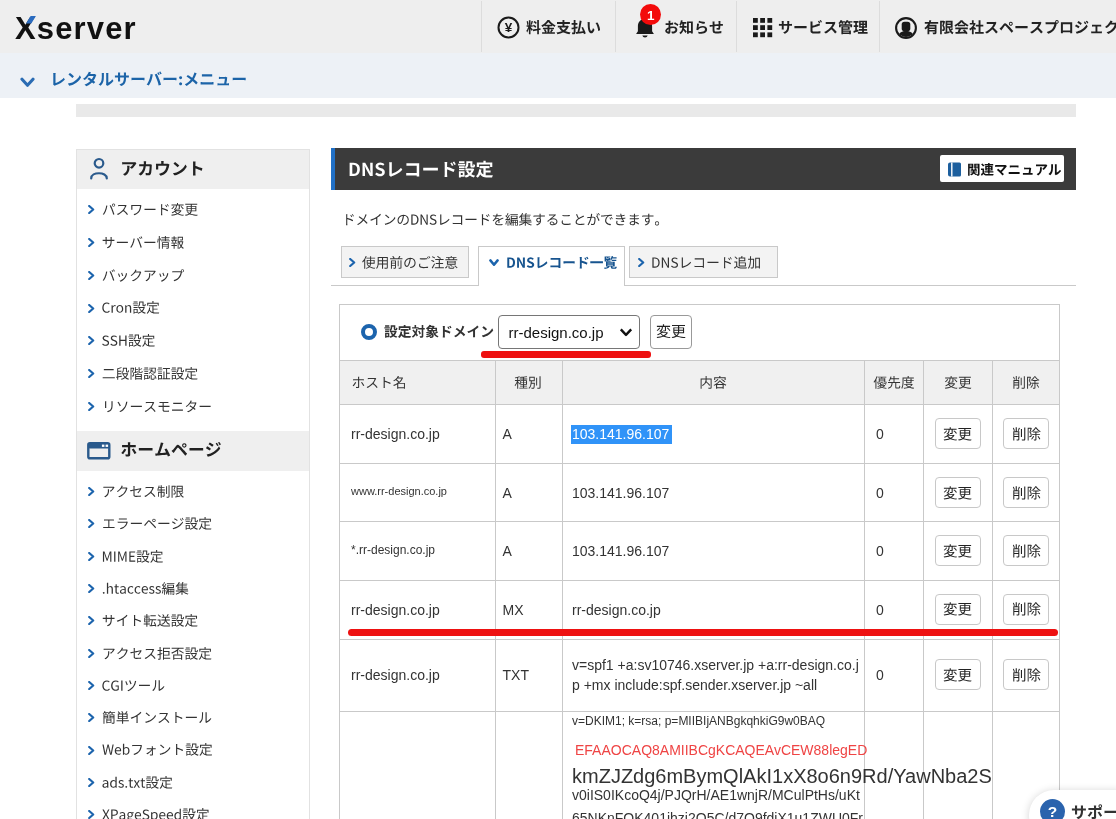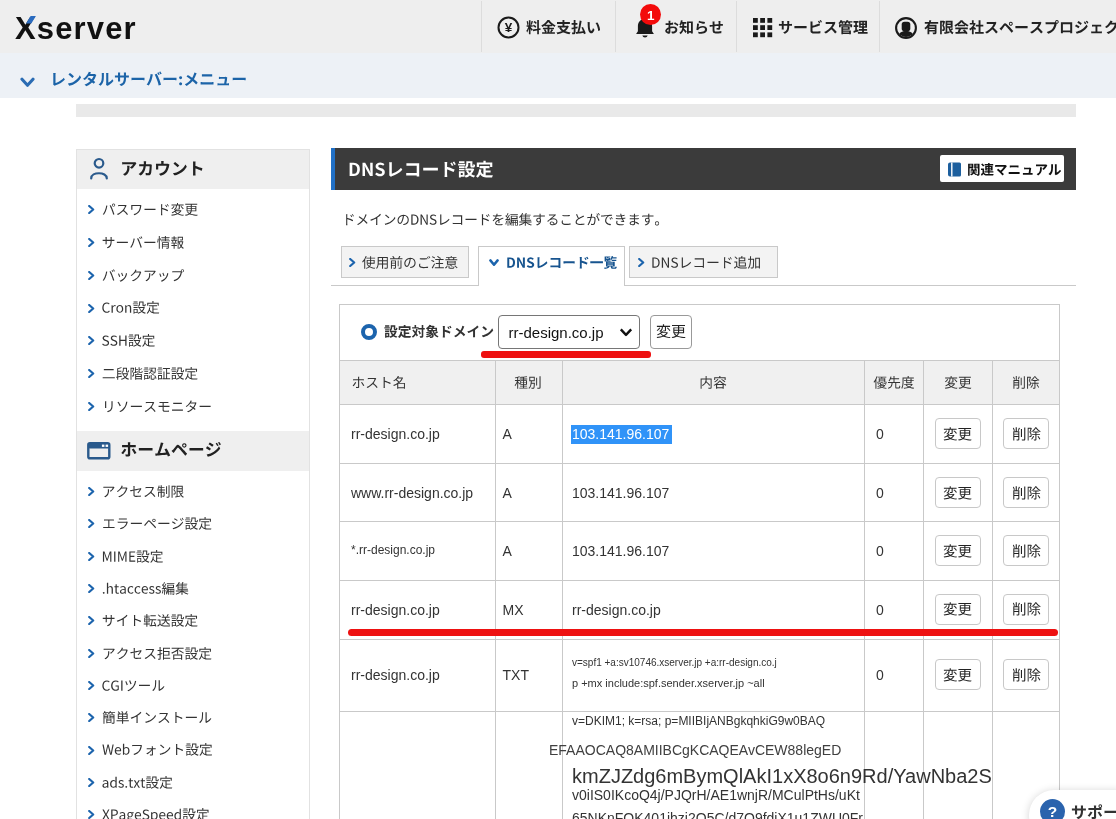--- a/index.html
+++ b/index.html
@@ -279,41 +279,41 @@
   </svg>
 <svg style="position:absolute;left:943.7px;top:374.0px;overflow:visible" width="28" height="22" viewBox="0 -13.9 28 22.4">
     <path d="M0.9 -10.4H13.2V-9.4H0.9ZM6.5 -11.8H7.5V-10H6.5ZM8.3 -10H9.4V-6.3Q9.4 -5.9 9.3 -5.7Q9.2 -5.5 8.9 -5.3Q8.6 -5.2 8.1 -5.2Q7.6 -5.2 6.9 -5.2Q6.9 -5.4 6.8 -5.6Q6.7 -5.9 6.6 -6.1Q7.1 -6.1 7.6 -6.1Q8 -6.1 8.1 -6.1Q8.2 -6.1 8.3 -6.2Q8.3 -6.2 8.3 -6.3ZM5.4 -10.1H6.4V-9.3Q6.4 -8.8 6.3 -8.2Q6.2 -7.6 6 -6.9Q5.8 -6.3 5.3 -5.7Q4.8 -5.2 4 -4.6Q3.9 -4.8 3.7 -4.9Q3.6 -5 3.5 -5.2Q3.3 -5.3 3.2 -5.4Q4 -5.8 4.4 -6.3Q4.9 -6.8 5.1 -7.4Q5.3 -7.9 5.3 -8.4Q5.4 -8.9 5.4 -9.3ZM10.1 -8.2 10.9 -8.7Q11.4 -8.3 11.8 -7.8Q12.3 -7.4 12.7 -6.9Q13.2 -6.4 13.4 -6L12.5 -5.4Q12.3 -5.8 11.9 -6.3Q11.5 -6.8 11 -7.3Q10.5 -7.8 10.1 -8.2ZM3 -8.7 4 -8.4Q3.6 -7.6 2.8 -6.8Q2.1 -6.1 1.4 -5.6Q1.2 -5.7 1 -5.9Q0.8 -6.1 0.6 -6.2Q1.1 -6.5 1.6 -6.9Q2 -7.3 2.4 -7.8Q2.8 -8.2 3 -8.7ZM4.7 -3.7Q5.4 -2.6 6.7 -1.8Q8 -1 9.7 -0.5Q11.4 0 13.5 0.2Q13.4 0.3 13.2 0.5Q13.1 0.6 13 0.8Q12.9 1 12.8 1.1Q10.7 0.9 9 0.4Q7.3 -0.2 5.9 -1.1Q4.6 -2 3.8 -3.4ZM5.5 -5.4 6.6 -5.2Q5.8 -4.2 4.6 -3.2Q3.4 -2.2 1.7 -1.5Q1.6 -1.6 1.5 -1.8Q1.4 -1.9 1.2 -2.1Q1.1 -2.2 1 -2.3Q2.6 -2.9 3.8 -3.8Q4.9 -4.6 5.5 -5.4ZM5.1 -4.4H10.3V-3.5H4.3ZM10 -4.4H10.2L10.4 -4.4L11.1 -3.9Q10.5 -2.8 9.4 -1.9Q8.4 -1.1 7 -0.4Q5.7 0.2 4.2 0.5Q2.7 0.9 1.2 1.2Q1.1 1 1 0.9Q1 0.7 0.9 0.5Q0.8 0.3 0.6 0.2Q2.2 0 3.6 -0.3Q5.1 -0.6 6.3 -1.2Q7.5 -1.7 8.5 -2.4Q9.5 -3.2 10 -4.2Z M14.9 -11H27.1V-10.1H14.9ZM20.5 -10.6H21.6V-5.2Q21.6 -4.4 21.5 -3.6Q21.4 -2.8 21 -2.1Q20.6 -1.4 19.9 -0.8Q19.2 -0.2 18.1 0.3Q17 0.8 15.3 1.1Q15.2 1 15.1 0.8Q15 0.7 14.9 0.5Q14.8 0.3 14.7 0.2Q16.3 -0.1 17.4 -0.5Q18.5 -0.9 19.1 -1.5Q19.7 -2 20 -2.6Q20.3 -3.2 20.4 -3.8Q20.5 -4.5 20.5 -5.2ZM17.2 -5.8V-4.3H25.2V-5.8ZM17.2 -8V-6.6H25.2V-8ZM16.2 -8.9H26.2V-3.5H16.2ZM17.5 -3.3Q18.2 -2.3 19.1 -1.7Q20.1 -1 21.3 -0.7Q22.6 -0.3 24.1 -0.2Q25.7 -0 27.6 0Q27.4 0.2 27.3 0.5Q27.2 0.8 27.1 1.1Q25.2 1 23.6 0.8Q22 0.6 20.6 0.2Q19.3 -0.3 18.3 -1Q17.3 -1.8 16.6 -3Z" fill="#333333"></path>
   </svg>
 <svg style="position:absolute;left:1012.2px;top:374.0px;overflow:visible" width="28" height="22" viewBox="0 -13.9 28 22.4">
     <path d="M8.6 -10.1H9.6V-2.4H8.6ZM11.8 -11.5H12.8V-0.3Q12.8 0.3 12.7 0.5Q12.5 0.8 12.2 0.9Q11.8 1.1 11.2 1.1Q10.6 1.1 9.6 1.1Q9.6 1 9.6 0.8Q9.5 0.6 9.4 0.4Q9.3 0.2 9.3 0.1Q10 0.1 10.6 0.1Q11.2 0.1 11.4 0.1Q11.6 0.1 11.7 -0Q11.8 -0.1 11.8 -0.3ZM1.6 -3.2H6.9V-2.3H1.6ZM1.6 -5.5H6.9V-4.6H1.6ZM3.6 -11.8H4.6V-7.2H3.6ZM6.1 -7.9H7.1V-0.2Q7.1 0.2 7 0.4Q6.9 0.7 6.6 0.8Q6.3 1 5.8 1Q5.3 1 4.5 1Q4.5 0.8 4.4 0.5Q4.3 0.2 4.2 0Q4.7 0 5.2 0Q5.7 0 5.8 0Q6 0 6 -0Q6.1 -0.1 6.1 -0.2ZM0.8 -10.9 1.7 -11.2Q1.9 -10.8 2.1 -10.3Q2.3 -9.8 2.5 -9.4Q2.7 -8.9 2.8 -8.6L1.8 -8.2Q1.8 -8.6 1.6 -9Q1.4 -9.5 1.2 -10Q1 -10.5 0.8 -10.9ZM6.7 -11.3 7.7 -11.1Q7.4 -10.3 7.1 -9.5Q6.7 -8.8 6.4 -8.2L5.5 -8.5Q5.7 -8.9 6 -9.4Q6.2 -9.9 6.3 -10.4Q6.5 -10.9 6.7 -11.3ZM1.2 -7.9H6.6V-6.9H2.2V1.1H1.2Z M20.4 -7.7H25.8V-6.8H20.4ZM19.4 -5H26.9V-4.1H19.4ZM23 -10.8Q22.6 -10.1 22 -9.4Q21.4 -8.7 20.7 -8Q19.9 -7.4 19.1 -6.9Q19 -7.1 18.9 -7.3Q18.7 -7.6 18.6 -7.7Q19.4 -8.2 20.1 -8.9Q20.9 -9.5 21.5 -10.3Q22.1 -11 22.5 -11.7H23.5Q24 -11 24.7 -10.2Q25.3 -9.5 26.1 -8.9Q26.9 -8.2 27.6 -7.8Q27.5 -7.7 27.3 -7.4Q27.1 -7.2 27 -7Q26.3 -7.4 25.6 -8.1Q24.8 -8.7 24.1 -9.4Q23.5 -10.1 23 -10.8ZM22.6 -7.2H23.6V-0.1Q23.6 0.3 23.5 0.6Q23.4 0.8 23.1 0.9Q22.8 1.1 22.4 1.1Q21.9 1.1 21.3 1.1Q21.2 0.9 21.1 0.6Q21 0.4 20.9 0.1Q21.4 0.2 21.8 0.2Q22.2 0.2 22.3 0.2Q22.5 0.1 22.5 0.1Q22.6 0.1 22.6 -0.1ZM20.4 -3.4 21.3 -3.1Q21 -2.2 20.4 -1.3Q19.9 -0.4 19.2 0.2Q19.2 0.2 19 0Q18.9 -0.1 18.8 -0.2Q18.6 -0.3 18.5 -0.4Q19.1 -0.9 19.6 -1.7Q20.1 -2.5 20.4 -3.4ZM24.6 -3 25.4 -3.4Q25.8 -2.9 26.2 -2.3Q26.5 -1.8 26.9 -1.2Q27.2 -0.7 27.4 -0.3L26.5 0.2Q26.3 -0.3 26 -0.8Q25.7 -1.4 25.3 -1.9Q25 -2.5 24.6 -3ZM15.1 -11.2H18.4V-10.2H16.1V1.1H15.1ZM18.1 -11.2H18.3L18.5 -11.2L19.1 -10.8Q18.9 -10.2 18.7 -9.6Q18.5 -8.9 18.2 -8.3Q18 -7.6 17.7 -7.1Q18.5 -6.2 18.8 -5.5Q19 -4.7 19 -4.1Q19 -3.5 18.9 -3.1Q18.7 -2.7 18.4 -2.5Q18.3 -2.4 18.1 -2.3Q17.9 -2.2 17.7 -2.2Q17.3 -2.2 16.8 -2.2Q16.8 -2.4 16.7 -2.6Q16.6 -2.9 16.5 -3.1Q16.7 -3.1 17 -3.1Q17.2 -3.1 17.3 -3.1Q17.6 -3.1 17.8 -3.2Q17.9 -3.3 18 -3.6Q18.1 -3.9 18.1 -4.2Q18.1 -4.7 17.8 -5.4Q17.5 -6.1 16.8 -7Q17 -7.4 17.2 -8Q17.4 -8.5 17.5 -9Q17.7 -9.6 17.9 -10Q18 -10.5 18.1 -10.9Z" fill="#333333"></path>
   </svg>
 <div class="lat" style="left:351px;top:427.3px;font-size:14px;color:#333">rr-design.co.jp</div>
 <div class="lat" style="left:502.5px;top:427.3px;font-size:14px;color:#333">A</div>
 <div class="lat" style="left:876px;top:427.3px;font-size:14px;color:#333">0</div>
-<div class="lat" style="left:351px;top:485.7px;font-size:14px;color:#333">www.rr-design.co.jp</div>
+<div class="lat" style="left:351px;top:485.7px;font-size:11px;color:#333">www.rr-design.co.jp</div>
 <div class="lat" style="left:502.5px;top:485.7px;font-size:14px;color:#333">A</div>
 <div class="lat" style="left:876px;top:485.7px;font-size:14px;color:#333">0</div>
 <div class="lat" style="left:351px;top:544.0px;font-size:12px;color:#333">*.rr-design.co.jp</div>
 <div class="lat" style="left:502.5px;top:544.0px;font-size:14px;color:#333">A</div>
 <div class="lat" style="left:876px;top:544.0px;font-size:14px;color:#333">0</div>
 <div class="lat" style="left:351px;top:602.6px;font-size:14px;color:#333">rr-design.co.jp</div>
 <div class="lat" style="left:502.5px;top:602.6px;font-size:14px;color:#333">MX</div>
 <div class="lat" style="left:876px;top:602.6px;font-size:14px;color:#333">0</div>
 <div class="lat" style="left:351px;top:668.3px;font-size:14px;color:#333">rr-design.co.jp</div>
 <div class="lat" style="left:502.5px;top:668.3px;font-size:14px;color:#333">TXT</div>
 <div class="lat" style="left:876px;top:668.3px;font-size:14px;color:#333">0</div>
 <div class="abs" style="left:570.5px;top:425.3px;width:101.5px;height:18.5px;background:#3093f8"></div>
 <div class="lat" style="left:572px;top:427.3px;font-size:14px;color:#fff">103.141.96.107</div>
 <div class="lat" style="left:572px;top:485.7px;font-size:14px;color:#333">103.141.96.107</div>
 <div class="lat" style="left:572px;top:544.0px;font-size:14px;color:#333">103.141.96.107</div>
 <div class="lat" style="left:572px;top:602.6px;font-size:14px;color:#333">rr-design.co.jp</div>
-<div class="lat" style="left:572px;top:658.2px;font-size:10px;color:#333">v=spf1 +a:sv10746.xserver.jp +a:rr-design.co.j</div>
-<div class="lat" style="left:572px;top:678.2px;font-size:11px;color:#333">p +mx include:spf.sender.xserver.jp ~all</div>
+<div class="lat" style="left:572px;top:658.2px;font-size:14px;color:#333">v=spf1 +a:sv10746.xserver.jp +a:rr-design.co.j</div>
+<div class="lat" style="left:572px;top:678.2px;font-size:14px;color:#333">p +mx include:spf.sender.xserver.jp ~all</div>
 <div class="lat" style="left:572px;top:715px;font-size:12px;color:#333">v=DKIM1; k=rsa; p=MIIBIjANBgkqhkiG9w0BAQ</div>
-<div class="lat" style="left:549px;top:743.3px;font-size:14px;color:#404040">EFAAOCAQ8AMIIBCgKCAQEAvCEW88legED</div>
+<div class="lat" style="left:575px;top:743.3px;font-size:14px;color:#ef4444">EFAAOCAQ8AMIIBCgKCAQEAvCEW88legED</div>
 <div class="lat" style="left:572px;top:765.8px;font-size:20px;color:#333">kmZJZdg6mBymQlAkI1xX8o6n9Rd/YawNba2S</div>
 <div class="lat" style="left:572px;top:788.3px;font-size:14px;color:#333">v0iIS0IKcoQ4j/PJQrH/AE1wnjR/MCulPtHs/uKt</div>
 <div class="lat" style="left:572px;top:810.8px;font-size:14px;color:#333">65NKnFOK401ihzj2Q5C/d7Q9fdjX1u1ZWU0Fr</div>
 <svg style="position:absolute;left:0;top:0" width="0" height="0">
     <defs>
       <path id="gchg" d="M0.9 -10.7H13.6V-9.7H0.9ZM6.7 -12.2H7.8V-10.3H6.7ZM8.6 -10.3H9.7V-6.5Q9.7 -6.1 9.6 -5.9Q9.5 -5.7 9.2 -5.5Q8.9 -5.4 8.4 -5.4Q7.9 -5.4 7.2 -5.4Q7.1 -5.6 7 -5.9Q6.9 -6.1 6.9 -6.3Q7.4 -6.3 7.8 -6.3Q8.3 -6.3 8.4 -6.3Q8.5 -6.3 8.6 -6.4Q8.6 -6.4 8.6 -6.5ZM5.6 -10.4H6.6V-9.6Q6.6 -9.1 6.5 -8.5Q6.5 -7.8 6.2 -7.2Q6 -6.6 5.5 -6Q5 -5.4 4.1 -4.8Q4 -4.9 3.9 -5.1Q3.7 -5.2 3.6 -5.4Q3.4 -5.5 3.3 -5.6Q4.1 -6 4.6 -6.5Q5 -7.1 5.2 -7.6Q5.5 -8.2 5.5 -8.7Q5.6 -9.2 5.6 -9.7ZM10.4 -8.5 11.3 -9Q11.8 -8.6 12.3 -8.1Q12.8 -7.6 13.2 -7.1Q13.6 -6.6 13.9 -6.2L13 -5.6Q12.7 -6 12.3 -6.6Q11.9 -7.1 11.4 -7.6Q10.9 -8.1 10.4 -8.5ZM3.1 -9 4.1 -8.7Q3.7 -7.9 3 -7.1Q2.2 -6.3 1.4 -5.8Q1.3 -5.9 1.1 -6.1Q0.8 -6.3 0.7 -6.4Q1.2 -6.7 1.6 -7.1Q2.1 -7.6 2.5 -8Q2.9 -8.5 3.1 -9ZM4.8 -3.8Q5.6 -2.7 6.9 -1.8Q8.3 -1 10 -0.5Q11.8 0 13.9 0.2Q13.8 0.3 13.7 0.5Q13.6 0.7 13.5 0.8Q13.4 1 13.3 1.2Q11.1 1 9.3 0.4Q7.5 -0.2 6.1 -1.2Q4.8 -2.1 3.9 -3.5ZM5.7 -5.6 6.8 -5.4Q6 -4.3 4.8 -3.3Q3.5 -2.3 1.7 -1.6Q1.7 -1.7 1.5 -1.8Q1.4 -2 1.3 -2.1Q1.1 -2.3 1 -2.3Q2.7 -3 3.9 -3.9Q5.1 -4.8 5.7 -5.6ZM5.2 -4.5H10.7V-3.6H4.5ZM10.4 -4.5H10.6L10.8 -4.6L11.5 -4.1Q10.8 -2.9 9.8 -2Q8.7 -1.1 7.3 -0.5Q5.9 0.2 4.4 0.6Q2.8 1 1.2 1.2Q1.2 1.1 1.1 0.9Q1 0.7 0.9 0.5Q0.8 0.3 0.7 0.2Q2.3 0 3.7 -0.3Q5.2 -0.7 6.5 -1.2Q7.8 -1.7 8.8 -2.5Q9.8 -3.3 10.4 -4.3Z M15.4 -11.4H28.1V-10.4H15.4ZM21.3 -11H22.4V-5.4Q22.4 -4.5 22.3 -3.7Q22.1 -2.9 21.8 -2.2Q21.4 -1.5 20.7 -0.9Q19.9 -0.2 18.8 0.3Q17.6 0.8 15.8 1.2Q15.8 1 15.7 0.9Q15.5 0.7 15.4 0.5Q15.3 0.3 15.2 0.2Q16.9 -0.1 18 -0.5Q19.1 -1 19.8 -1.5Q20.4 -2.1 20.7 -2.7Q21.1 -3.3 21.2 -4Q21.3 -4.7 21.3 -5.4ZM17.8 -6V-4.5H26.1V-6ZM17.8 -8.3V-6.8H26.1V-8.3ZM16.8 -9.2H27.2V-3.6H16.8ZM18.2 -3.5Q18.9 -2.4 19.8 -1.7Q20.8 -1 22.1 -0.7Q23.4 -0.3 25 -0.2Q26.6 -0 28.6 0Q28.4 0.2 28.3 0.5Q28.1 0.8 28.1 1.1Q26.1 1 24.4 0.8Q22.7 0.6 21.4 0.2Q20 -0.3 19 -1.1Q18 -1.8 17.2 -3.1Z"></path>
       <path id="gdel" d="M8.9 -10.5H10V-2.5H8.9ZM12.2 -11.9H13.3V-0.3Q13.3 0.3 13.1 0.6Q13 0.8 12.6 1Q12.3 1.1 11.6 1.1Q11 1.2 10 1.2Q10 1 9.9 0.8Q9.8 0.6 9.8 0.4Q9.7 0.2 9.6 0.1Q10.4 0.1 11 0.1Q11.6 0.1 11.8 0.1Q12 0.1 12.1 -0Q12.2 -0.1 12.2 -0.3ZM1.7 -3.3H7.1V-2.3H1.7ZM1.7 -5.7H7.1V-4.8H1.7ZM3.7 -12.2H4.8V-7.5H3.7ZM6.3 -8.2H7.3V-0.2Q7.3 0.2 7.2 0.5Q7.1 0.7 6.8 0.9Q6.5 1 6 1Q5.5 1 4.7 1Q4.6 0.8 4.6 0.5Q4.5 0.2 4.4 0Q4.9 0 5.4 0Q5.9 0 6 0Q6.2 0 6.2 -0Q6.3 -0.1 6.3 -0.2ZM0.9 -11.3 1.8 -11.6Q2 -11.2 2.2 -10.7Q2.4 -10.2 2.6 -9.7Q2.8 -9.2 2.9 -8.9L1.9 -8.5Q1.8 -8.9 1.6 -9.4Q1.5 -9.8 1.3 -10.4Q1.1 -10.9 0.9 -11.3ZM6.9 -11.7 8 -11.5Q7.7 -10.7 7.3 -9.9Q7 -9.1 6.6 -8.5L5.7 -8.8Q5.9 -9.2 6.2 -9.7Q6.4 -10.2 6.6 -10.8Q6.8 -11.3 6.9 -11.7ZM1.3 -8.2H6.8V-7.1H2.3V1.1H1.3Z M21.1 -7.9H26.7V-7H21.1ZM20.1 -5.2H27.9V-4.3H20.1ZM23.9 -11.2Q23.4 -10.5 22.8 -9.7Q22.2 -9 21.4 -8.3Q20.6 -7.7 19.8 -7.1Q19.7 -7.3 19.6 -7.6Q19.4 -7.8 19.3 -8Q20.1 -8.5 20.9 -9.2Q21.6 -9.9 22.3 -10.6Q22.9 -11.4 23.3 -12.2H24.3Q24.8 -11.4 25.5 -10.6Q26.2 -9.8 27 -9.2Q27.8 -8.5 28.6 -8.1Q28.4 -7.9 28.3 -7.7Q28.1 -7.4 28 -7.2Q27.2 -7.7 26.5 -8.3Q25.7 -9 25 -9.7Q24.3 -10.5 23.9 -11.2ZM23.4 -7.5H24.4V-0.1Q24.4 0.3 24.3 0.6Q24.2 0.8 23.9 1Q23.6 1.1 23.2 1.1Q22.7 1.2 22 1.2Q22 1 21.9 0.7Q21.8 0.4 21.6 0.1Q22.2 0.2 22.6 0.2Q23 0.2 23.1 0.2Q23.3 0.1 23.3 0.1Q23.4 0.1 23.4 -0.1ZM21.1 -3.5 22.1 -3.2Q21.7 -2.3 21.1 -1.3Q20.6 -0.4 19.9 0.2Q19.9 0.2 19.7 0Q19.6 -0.1 19.4 -0.2Q19.3 -0.3 19.2 -0.4Q19.8 -1 20.3 -1.8Q20.8 -2.6 21.1 -3.5ZM25.5 -3.1 26.3 -3.5Q26.7 -3 27.1 -2.4Q27.5 -1.8 27.8 -1.3Q28.1 -0.7 28.3 -0.3L27.4 0.2Q27.3 -0.3 26.9 -0.8Q26.6 -1.4 26.2 -2Q25.9 -2.6 25.5 -3.1ZM15.7 -11.6H19.1V-10.6H16.6V1.2H15.7ZM18.8 -11.6H19L19.1 -11.6L19.8 -11.2Q19.6 -10.6 19.4 -9.9Q19.1 -9.2 18.9 -8.6Q18.6 -7.9 18.4 -7.3Q19.2 -6.4 19.4 -5.7Q19.7 -4.9 19.7 -4.2Q19.7 -3.6 19.5 -3.2Q19.4 -2.8 19.1 -2.5Q19 -2.4 18.8 -2.4Q18.6 -2.3 18.3 -2.3Q17.9 -2.2 17.4 -2.2Q17.4 -2.5 17.3 -2.7Q17.2 -3 17.1 -3.2Q17.3 -3.2 17.6 -3.2Q17.8 -3.2 17.9 -3.2Q18.2 -3.2 18.4 -3.3Q18.6 -3.5 18.6 -3.7Q18.7 -4 18.7 -4.3Q18.7 -4.9 18.4 -5.6Q18.2 -6.4 17.4 -7.2Q17.6 -7.7 17.8 -8.3Q18 -8.8 18.2 -9.4Q18.3 -9.9 18.5 -10.4Q18.6 -10.9 18.8 -11.3Z"></path>
     </defs>
   </svg>
 <div class="btn" style="left:934.5px;top:418.3px"></div>

